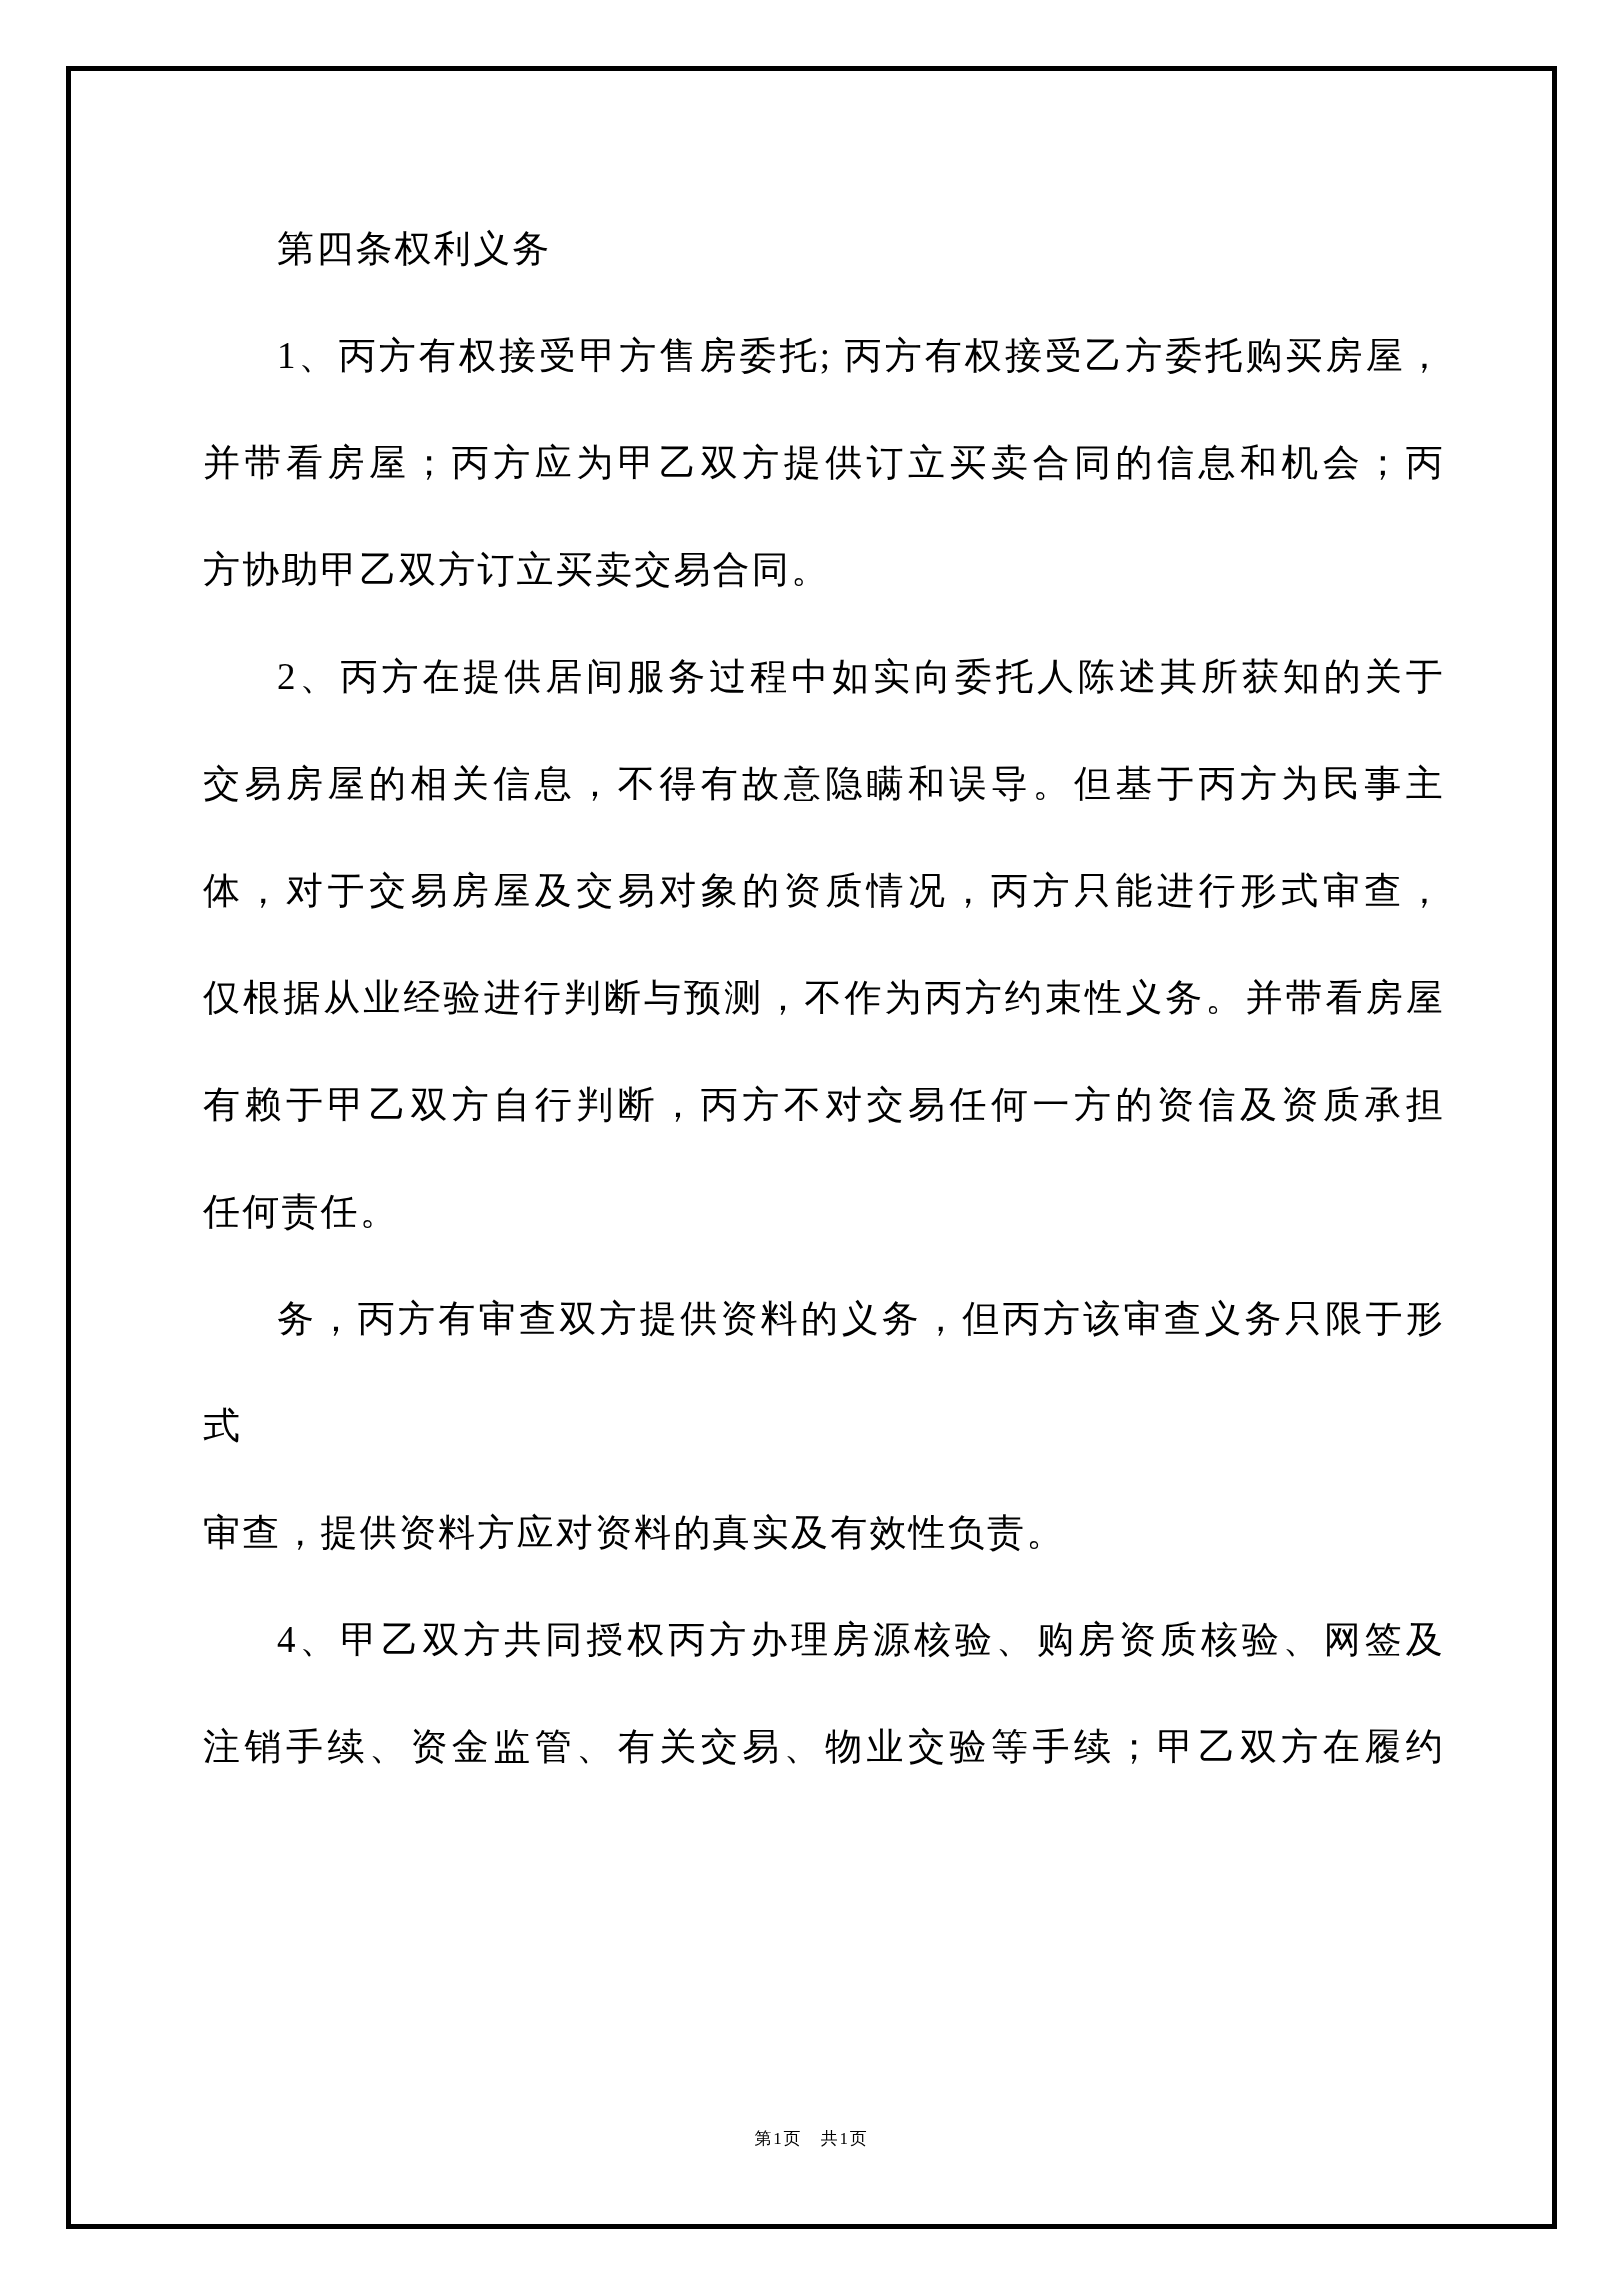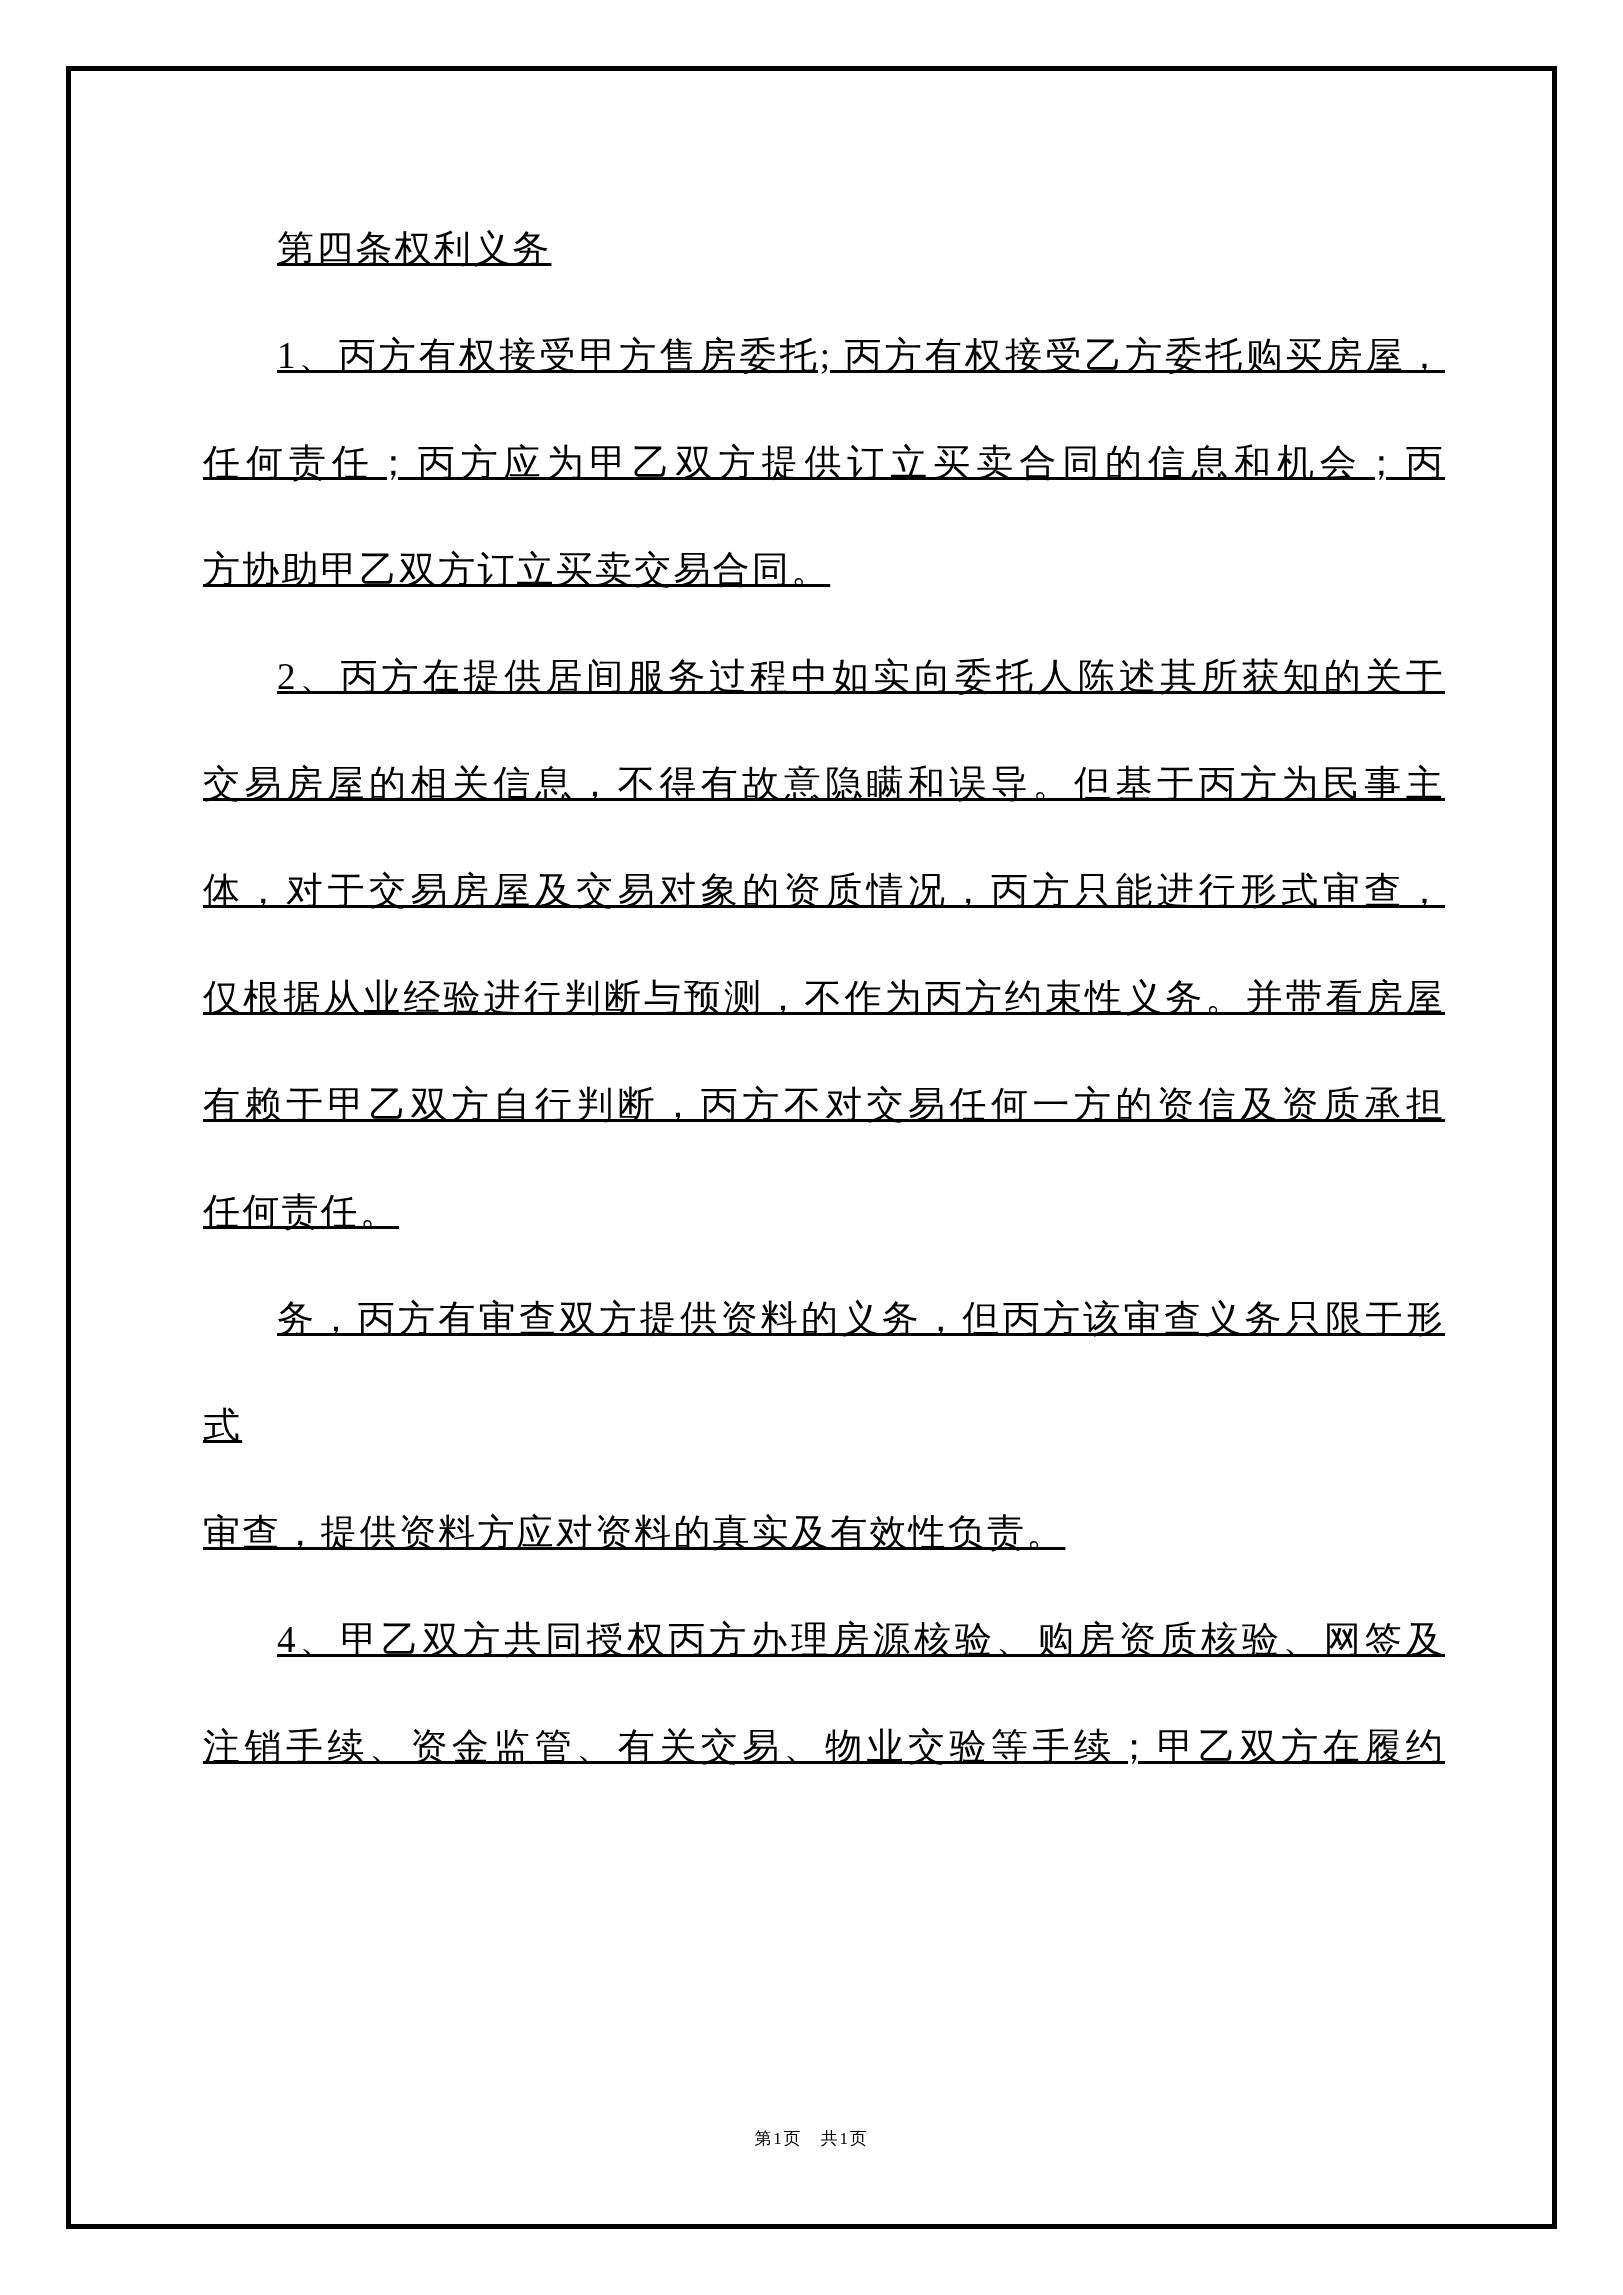--- a/index.html
+++ b/index.html
@@ -23,21 +23,20 @@
     height: 2163px;
     border: 5px solid #000000;
     box-sizing: border-box;
     background: #ffffff;
   }
   .doc-body {
     position: absolute;
     left: 203px;
     top: 195px;
     width: 1242px;
-    text-decoration: underline;
   }
   .para {
     margin: 0;
     padding: 0;
   }
   .line {
     font-size: 37px;
     line-height: 107px;
     letter-spacing: 2.2px;
     white-space: normal;
@@ -68,21 +67,21 @@
 <body>
 
 <div class="page-frame"></div>
 
 <div class="doc-body">
     <div class="para">
       <div class="line">第四条权利义务</div>
     </div>
     <div class="para">
       <div class="line fill">1、丙方有权接受甲方售房委托; 丙方有权接受乙方委托购买房屋，</div>
-      <div class="line fill">任何责任；丙方应为甲乙双方提供订立买卖合同的信息和机会；丙</div>
+      <div class="line fill">并带看房屋；丙方应为甲乙双方提供订立买卖合同的信息和机会；丙</div>
       <div class="line">方协助甲乙双方订立买卖交易合同。</div>
     </div>
     <div class="para">
       <div class="line fill">2、丙方在提供居间服务过程中如实向委托人陈述其所获知的关于</div>
       <div class="line fill">交易房屋的相关信息，不得有故意隐瞒和误导。但基于丙方为民事主</div>
       <div class="line fill">体，对于交易房屋及交易对象的资质情况，丙方只能进行形式审查，</div>
       <div class="line fill">仅根据从业经验进行判断与预测，不作为丙方约束性义务。并带看房屋</div>
       <div class="line fill">有赖于甲乙双方自行判断，丙方不对交易任何一方的资信及资质承担</div>
       <div class="line">任何责任。</div>
     </div>

